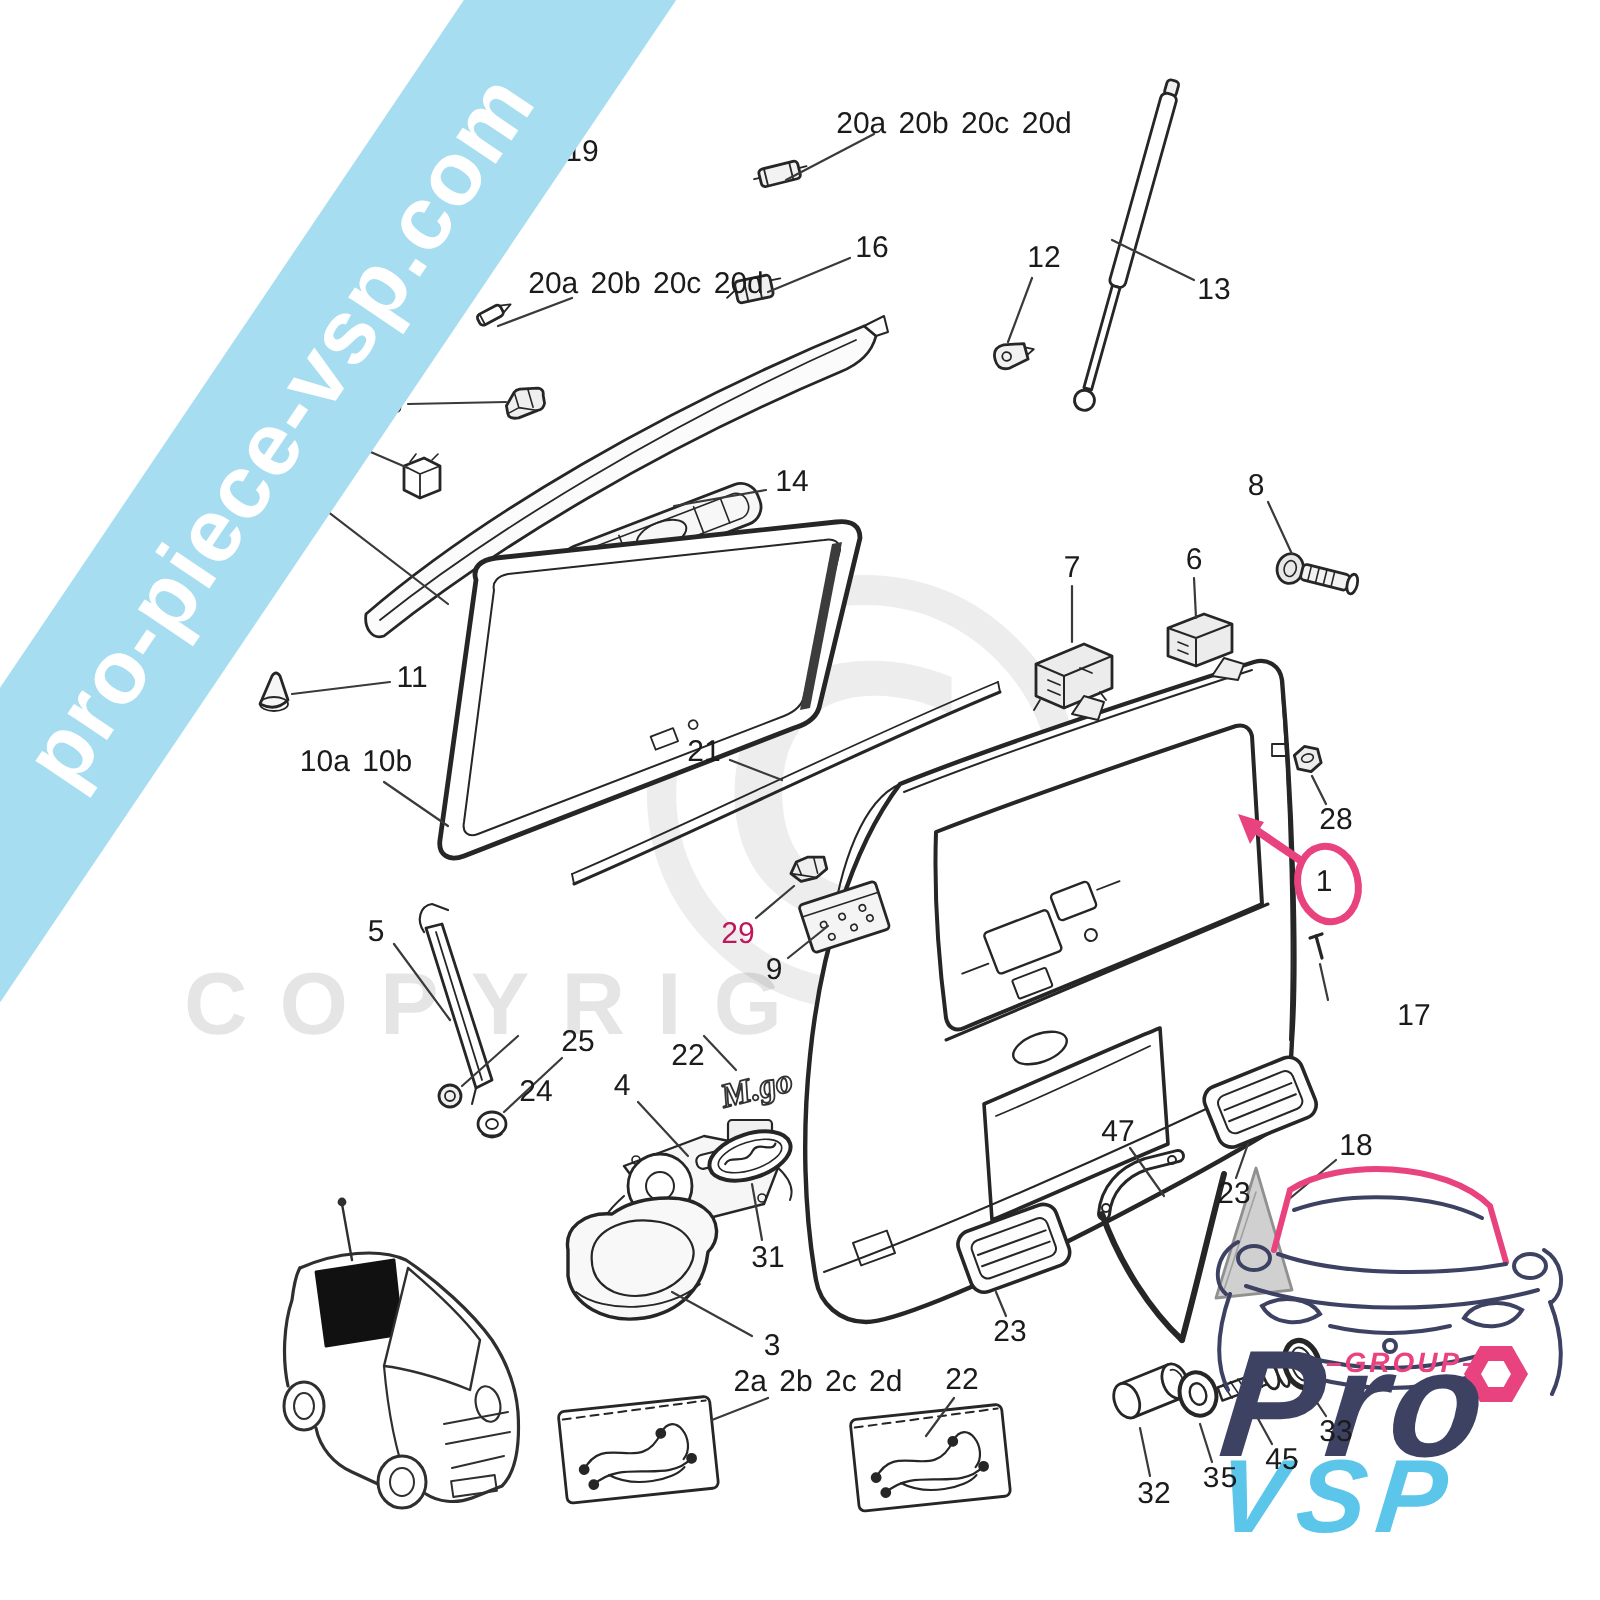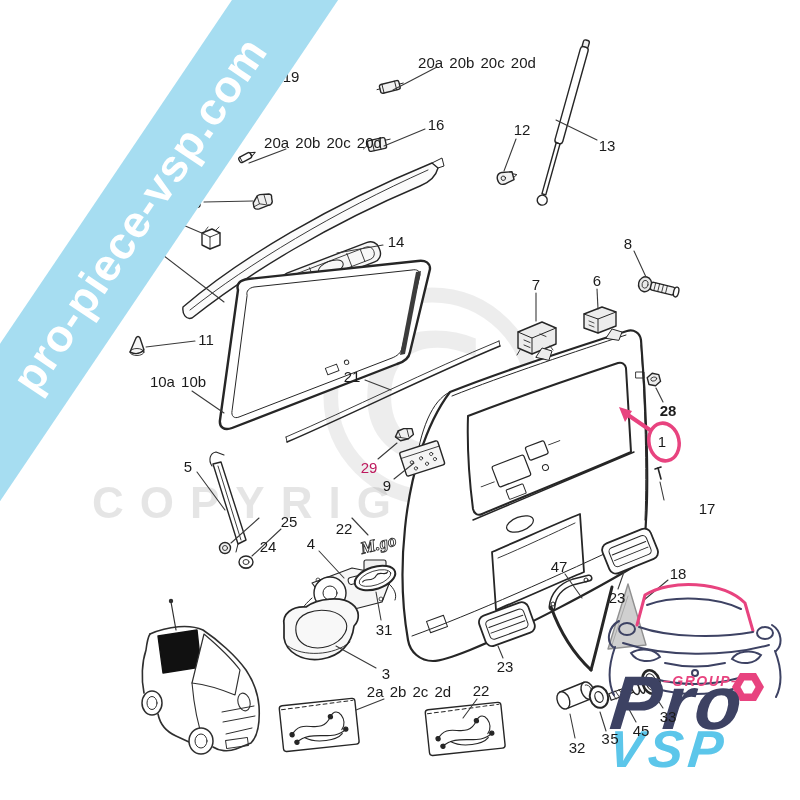--- a/index.html
+++ b/index.html
@@ -405,21 +405,21 @@
       <div class="lbl" style="left: 144px; top: 243px; color: rgb(27, 27, 27);">15</div>
       <div class="lbl" style="left: 522px; top: 129px; color: rgb(27, 27, 27);">12</div>
       <div class="lbl" style="left: 607px; top: 145px; color: rgb(27, 27, 27);">13</div>
       <div class="lbl" style="left: 396px; top: 241px; color: rgb(27, 27, 27);">14</div>
       <div class="lbl" style="left: 536px; top: 284px; color: rgb(27, 27, 27);">7</div>
       <div class="lbl" style="left: 597px; top: 280px; color: rgb(27, 27, 27);">6</div>
       <div class="lbl" style="left: 628px; top: 243px; color: rgb(27, 27, 27);">8</div>
       <div class="lbl" style="left: 206px; top: 339px; color: rgb(27, 27, 27);">11</div>
       <div class="lbl" style="left: 178px; top: 381px; color: rgb(27, 27, 27);">10a 10b</div>
       <div class="lbl" style="left: 352px; top: 376px; color: rgb(27, 27, 27);">21</div>
-      <div class="lbl" style="left: 668px; top: 410px; color: rgb(27, 27, 27); font-weight: bold;">28</div>
+      <div class="lbl" style="left: 668px; top: 410px; color: rgb(27, 27, 27);">28</div>
       <div class="lbl" style="left: 662px; top: 441px; color: rgb(27, 27, 27);">1</div>
       <div class="lbl" style="left: 666px; top: 508px; color: rgb(27, 27, 27); margin-left: 41px;">17</div>
       <div class="lbl" style="left: 369px; top: 467px; color: #be185d;">29</div>
       <div class="lbl" style="left: 387px; top: 485px; color: rgb(27, 27, 27);">9</div>
       <div class="lbl" style="left: 188px; top: 466px; color: rgb(27, 27, 27);">5</div>
       <div class="lbl" style="left: 268px; top: 510px; color: rgb(27, 27, 27); margin-top: 36px;">24</div>
       <div class="lbl" style="left: 289px; top: 521px; color: rgb(27, 27, 27);">25</div>
       <div class="lbl" style="left: 311px; top: 543px; color: rgb(27, 27, 27);">4</div>
       <div class="lbl" style="left: 344px; top: 528px; color: rgb(27, 27, 27);">22</div>
       <div class="lbl" style="left: 384px; top: 629px; color: rgb(27, 27, 27);">31</div>

